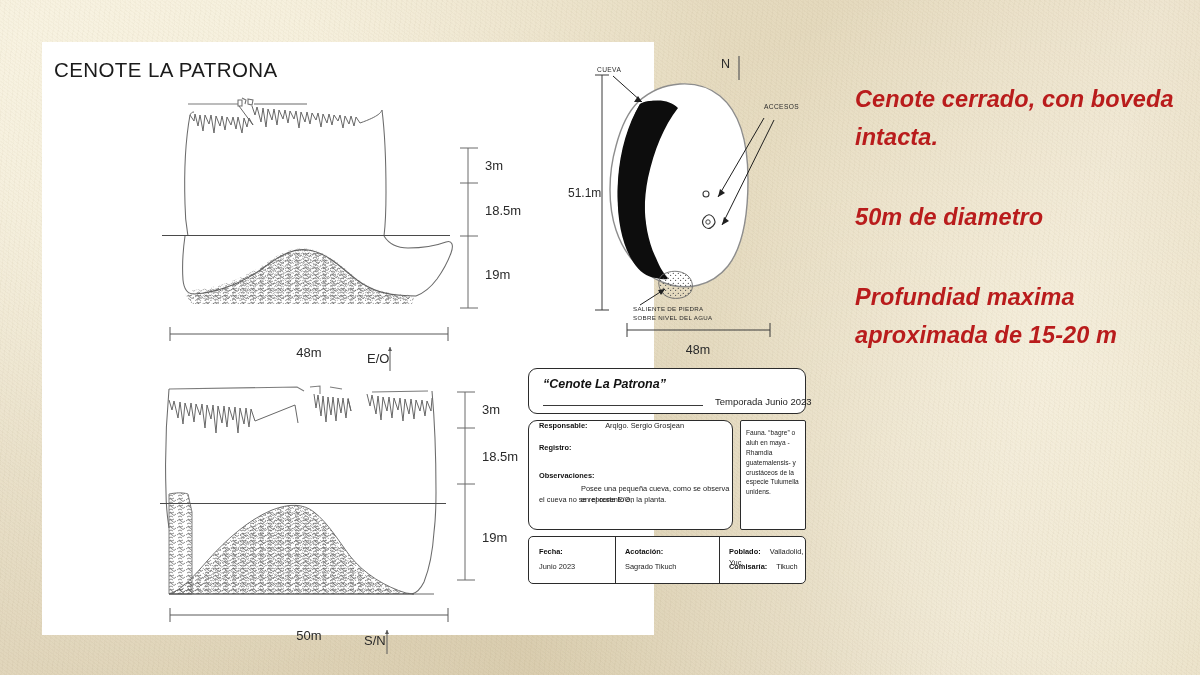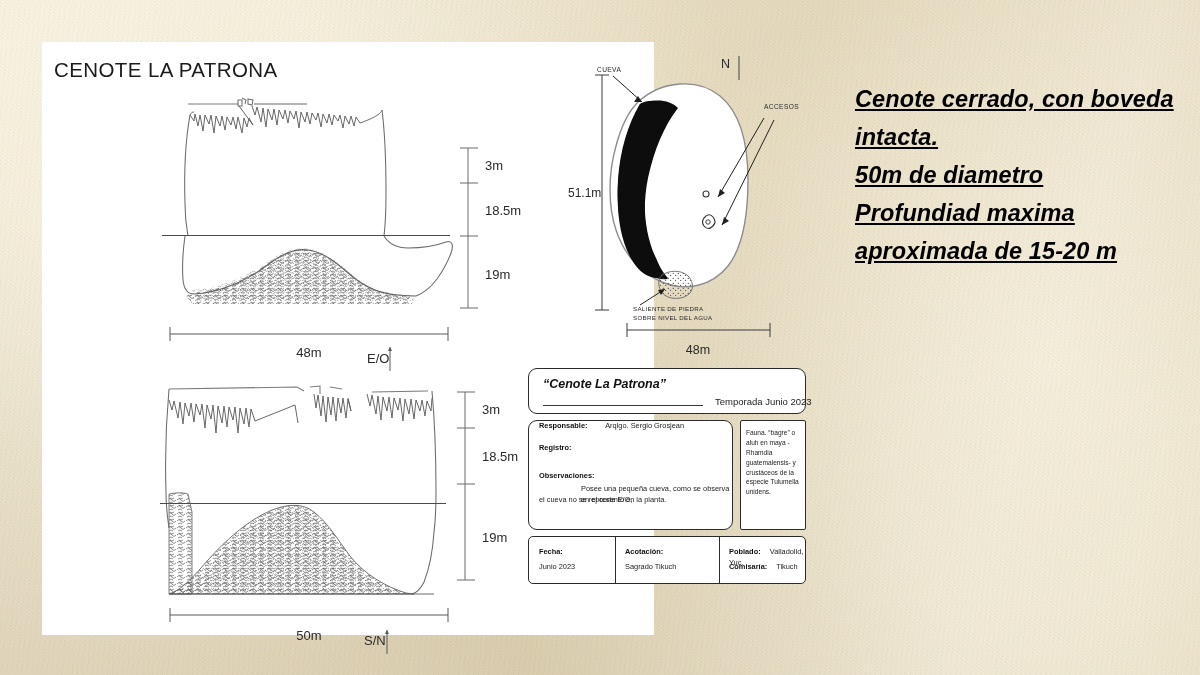--- a/index.html
+++ b/index.html
@@ -50,24 +50,24 @@
   #tb-main{left:0;top:52px;width:205px;height:110px;border-radius:9px;}
   #tb-fauna{left:212px;top:52px;width:66px;height:110px;border-radius:2px;}
   #tb-foot{left:0;top:168px;width:278px;height:48px;border-radius:5px;}
   .tb-vline{position:absolute;top:0;height:100%;border-left:1.2px solid #2b2b2b;}
   .lbl{font-weight:bold;color:#111;}
   .tb-kv{position:absolute;font-size:7.4px;color:#1b1b1b;line-height:1.45;}
   #fauna-txt{position:absolute;left:5px;top:7px;width:57px;font-size:6.6px;line-height:1.5;color:#1b1b1b;}
   
   #notes{position:absolute;left:855px;top:80px;width:330px;}
   .note{
-    font-size:23.5px;font-weight:bold;font-style:italic;color:#000000;
-    line-height:1.62;letter-spacing:.1px;text-decoration:underline;
-  }
-  .note + .note{}
+    font-size:23.5px;font-weight:bold;font-style:italic;color:#b91c1c;
+    line-height:1.62;letter-spacing:.1px;
+  }
+  .note + .note{margin-top:42px;}
 </style>
 </head>
 <body>
 
 <div id="bg"></div>
 
 <div id="sheet">
 
   <div id="sheet-title">CENOTE LA PATRONA</div>
 

